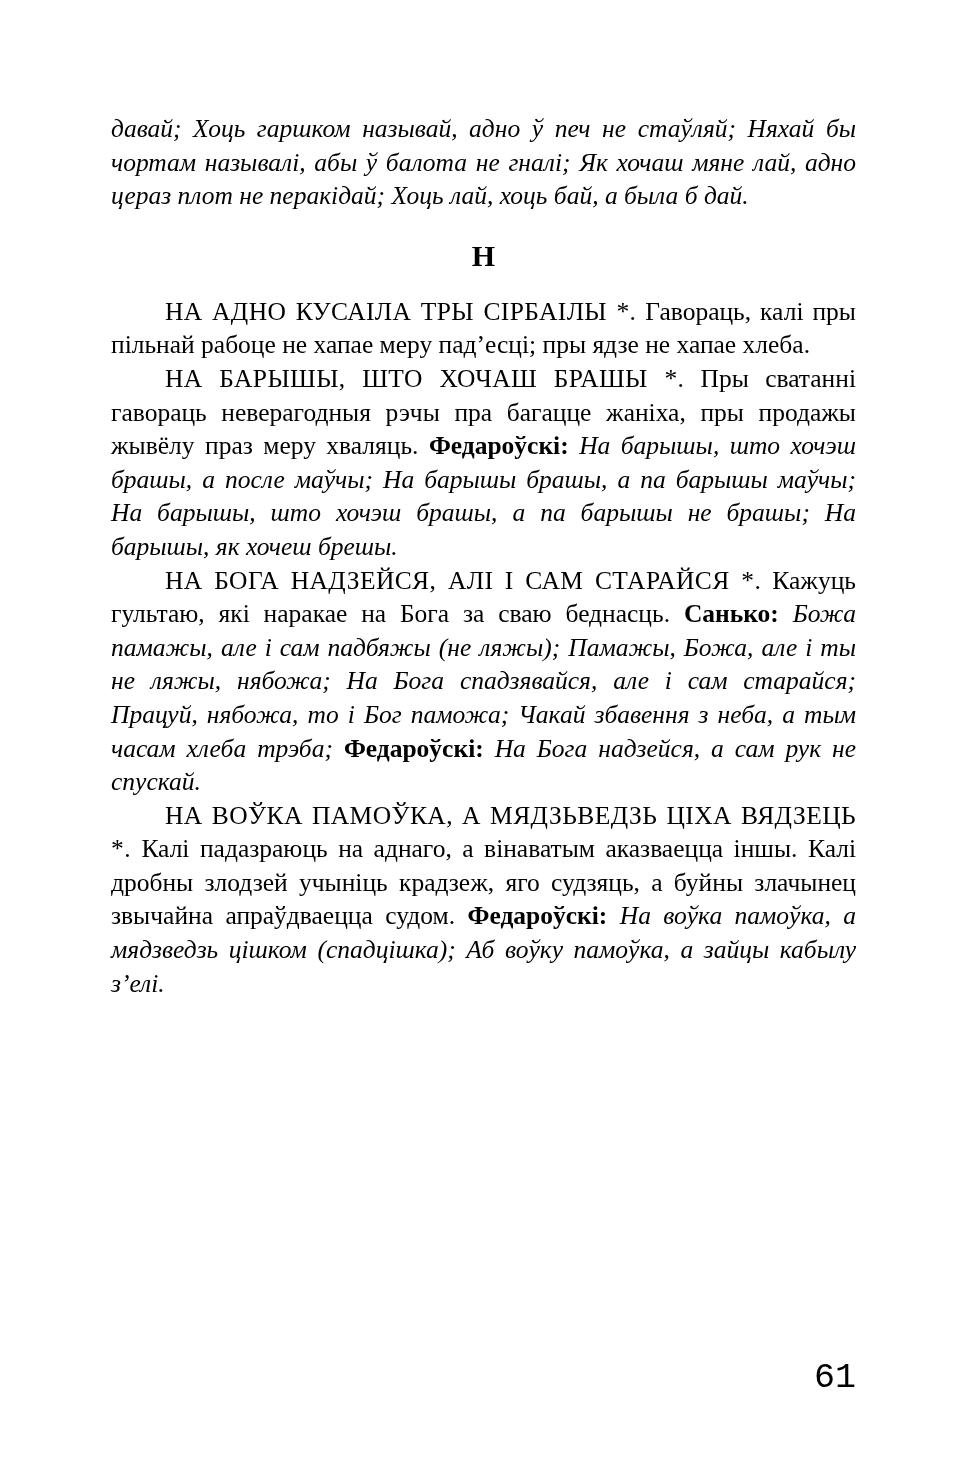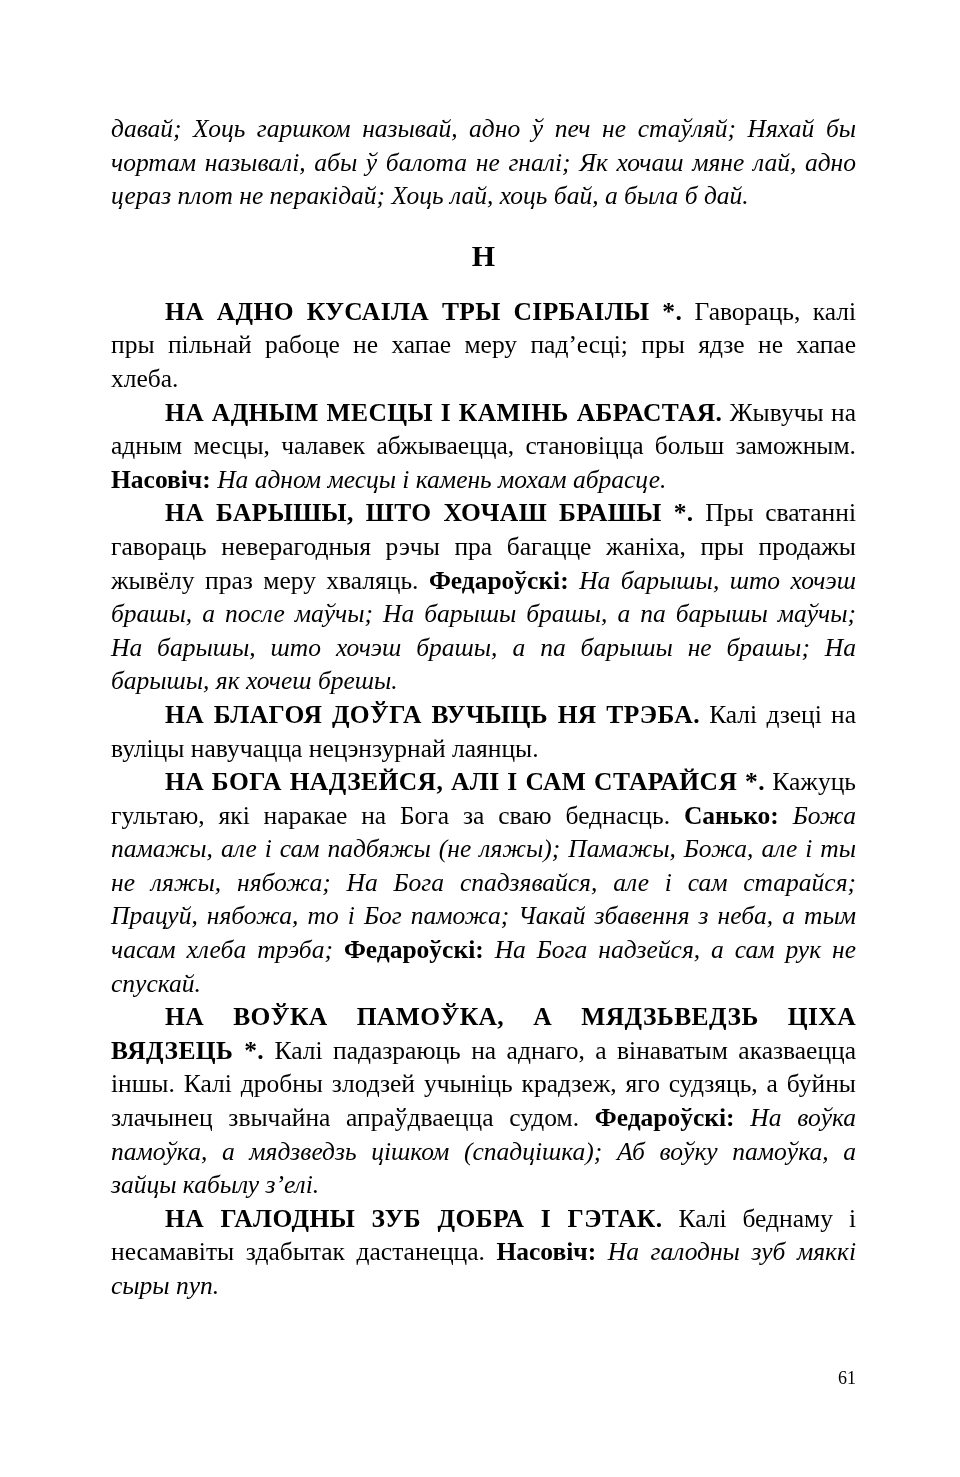--- a/index.html
+++ b/index.html
@@ -41,42 +41,42 @@
     text-indent: 54px;
   }
   .cit {
     font-style: italic;
   }
   .srcname {
     font-weight: bold;
     font-style: normal;
   }
   .headword {
-    font-weight: bold;
+    font-weight: normal;
     font-style: normal;
     letter-spacing: 0.4px;
   }
   .section-letter {
     margin: 0;
     padding: 0;
     text-align: center;
     font-weight: bold;
     font-size: 30px;
     line-height: 34px;
     font-family: "Liberation Serif", "DejaVu Serif", serif;
   }
   .gap-before-letter { height: 26px; }
   .gap-after-letter  { height: 22px; }
 
   .folio {
     position: absolute;
     right: 104px;
     top: 1347px;
-    font-family: Liberation Serif, serif;
-    font-size: 18px;
+    font-family: Liberation Mono, monospace;
+    font-size: 35px;
     line-height: 30px;
     color: #000000;
   }
 </style>
 </head>
 <body>
 
 <div class="page">
 
   <div class="textblock">
@@ -84,30 +84,27 @@
     <p class="para cit">давай; Хоць гаршком называй, адно ў печ не стаўляй; Няхай бы чортам называлі, абы ў балота не гналі; Як хочаш мяне лай, адно цераз плот не перакідай; Хоць лай, хоць бай, а была б дай.</p>
 
     <div class="gap-before-letter"></div>
 
     <p class="section-letter">Н</p>
 
     <div class="gap-after-letter"></div>
 
     <p class="para indent"><span class="headword">НА АДНО КУСАІЛА ТРЫ СІРБАІЛЫ *.</span><span> Гавораць, калі пры пільнай рабоце не хапае меру пад’есці; пры ядзе не хапае хлеба.</span></p>
 
-    <p class="para indent"><span class="headword">НА АДНЫМ МЕСЦЫ І КАМІНЬ АБРАСТАЯ.</span><span> Жывучы на адным месцы, чалавек абжываецца, становіцца больш заможным. </span><span class="srcname">Насовіч:</span><span class="cit"> На адном месцы і камень мохам абрасце.</span></p>
 
     <p class="para indent"><span class="headword">НА БАРЫШЫ, ШТО ХОЧАШ БРАШЫ *.</span><span> Пры сватанні гавораць неверагодныя рэчы пра багацце жаніха, пры продажы жывёлу праз меру хваляць. </span><span class="srcname">Федароўскі:</span><span class="cit"> На барышы, што хочэш брашы, а после маўчы; На барышы брашы, а па барышы маўчы; На барышы, што хочэш брашы, а па барышы не брашы; На барышы, як хочеш брешы.</span></p>
 
-    <p class="para indent"><span class="headword">НА БЛАГОЯ ДОЎГА ВУЧЫЦЬ НЯ ТРЭБА.</span><span> Калі дзеці на вуліцы навучацца нецэнзурнай лаянцы.</span></p>
 
     <p class="para indent"><span class="headword">НА БОГА НАДЗЕЙСЯ, АЛІ І САМ СТАРАЙСЯ *.</span><span> Кажуць гультаю, які наракае на Бога за сваю беднасць. </span><span class="srcname">Санько:</span><span class="cit"> Божа памажы, але і сам падбяжы (не ляжы); Памажы, Божа, але і ты не ляжы, нябожа; На Бога спадзявайся, але і сам старайся; Працуй, нябожа, то і Бог паможа; Чакай збавення з неба, а тым часам хлеба трэба; </span><span class="srcname">Федароўскі:</span><span class="cit"> На Бога надзейся, а сам рук не спускай.</span></p>
 
 
     <p class="para indent"><span class="headword">НА ВОЎКА ПАМОЎКА, А МЯДЗЬВЕДЗЬ ЦІХА ВЯДЗЕЦЬ *.</span><span> Калі падазраюць на аднаго, а вінаватым аказваецца іншы. Калі дробны злодзей учыніць крадзеж, яго судзяць, а буйны злачынец звычайна апраўдваецца судом. </span><span class="srcname">Федароўскі:</span><span class="cit"> На воўка памоўка, а мядзведзь цішком (спадцішка); Аб воўку памоўка, а зайцы кабылу з’елі.</span></p>
 
-    <p class="para indent"><span class="headword">НА ГАЛОДНЫ ЗУБ ДОБРА І ГЭТАК.</span><span> Калі беднаму і несамавіты здабытак дастанецца. </span><span class="srcname">Насовіч:</span><span class="cit"> На галодны зуб мяккі сыры пуп.</span></p>
 
   </div>
 
   <div class="folio">61</div>
 
 </div>
 
 </body></html>

